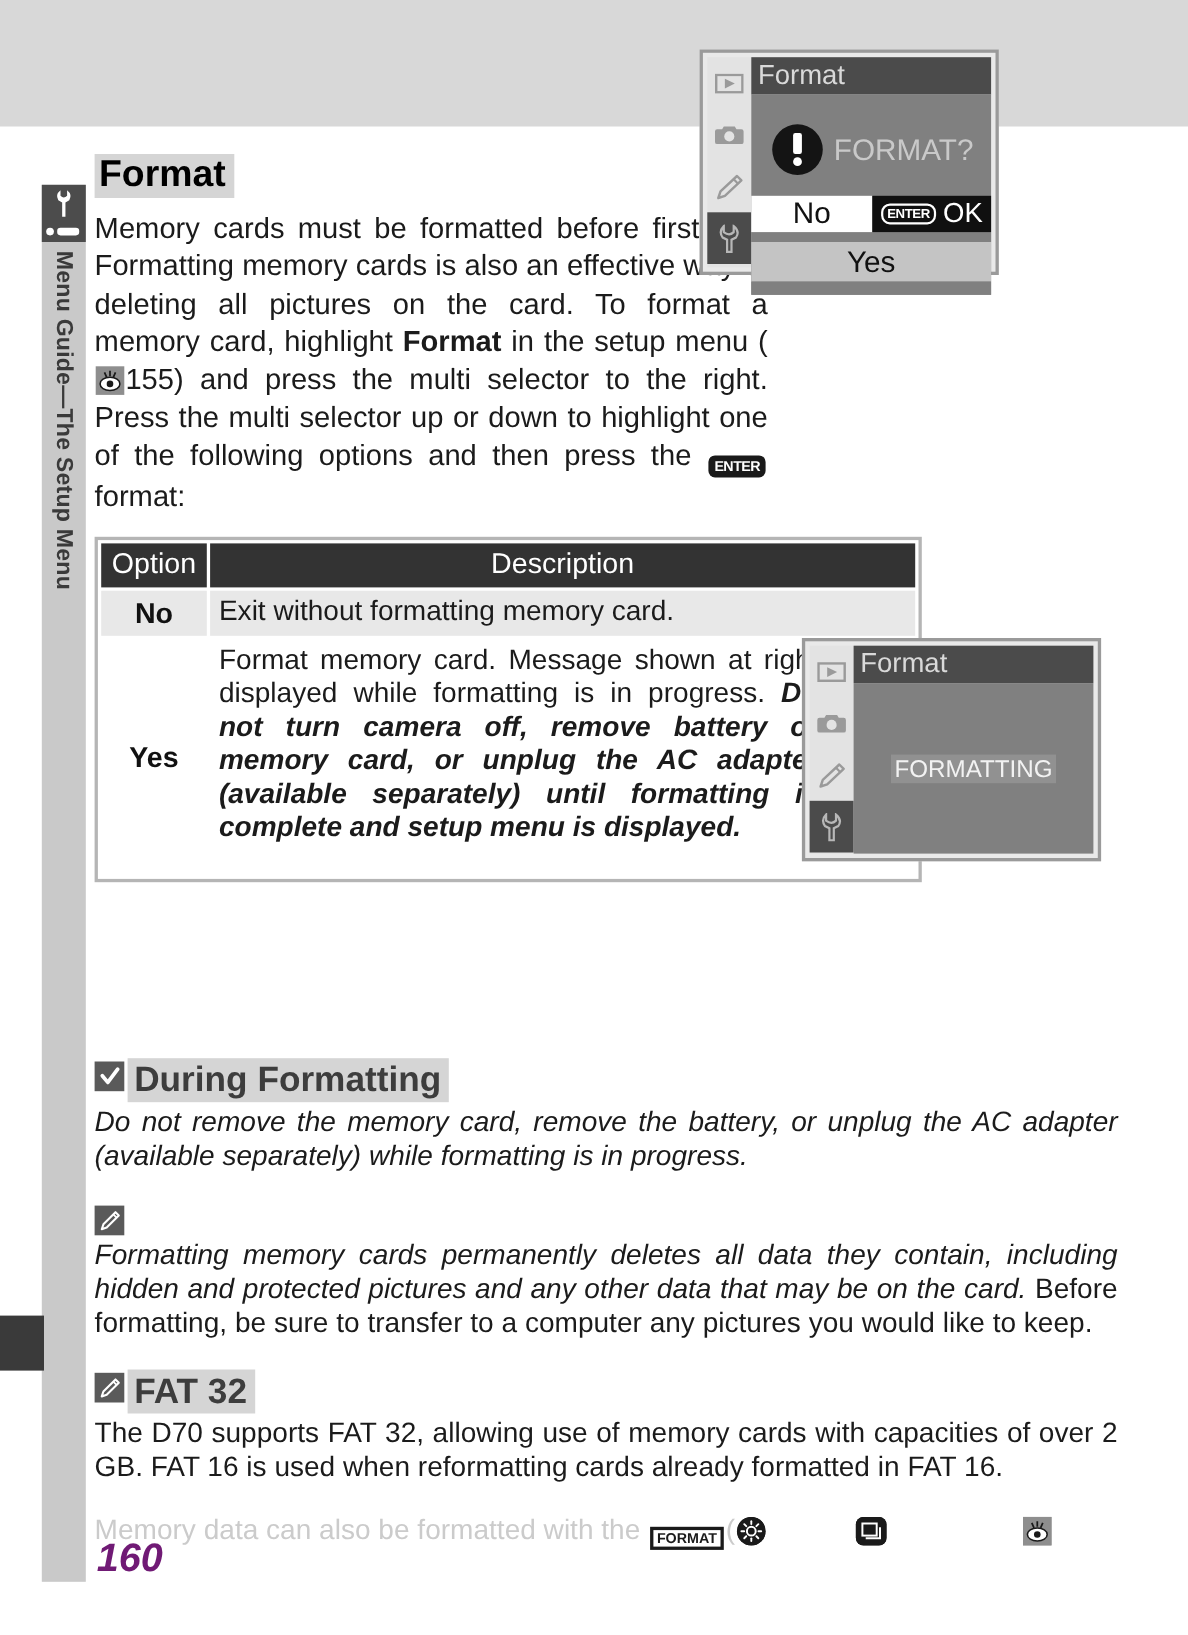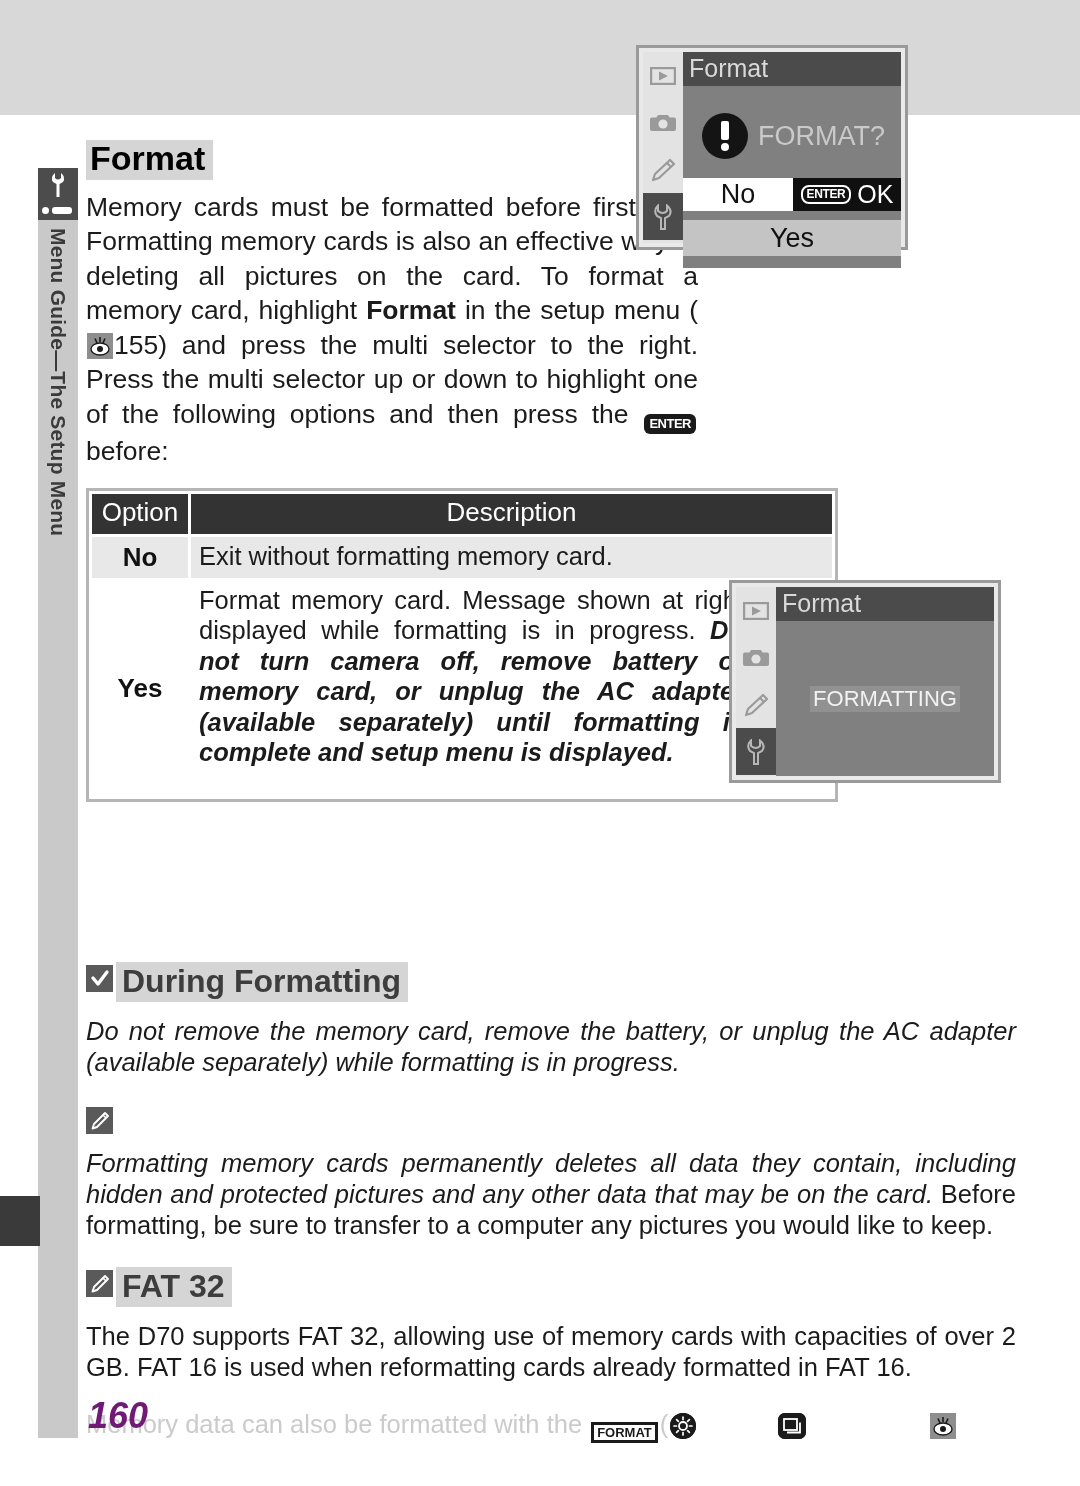--- a/index.html
+++ b/index.html
@@ -163,21 +163,21 @@
   .note-ico {
     width:27px; height:27px; background:#5a5a5a; flex:none;
     display:flex; align-items:center; justify-content:center; margin-top:3px;
   }
   .note-title {
     font-size:32px; font-weight:bold; color:#3d3d3d;
     background:#d5d5d5; padding:2px 7px 3px 6px; line-height:1.1;
     margin-left:3px;
   }
   .note-body {
-    font-size:25.5px; line-height:31px; color:#1b1b1b; margin-top:14px;
+    font-size:25.5px; line-height:31px; color:#1b1b1b; margin-top:3px;
     text-align:justify; width:930px;
   }
   .note-body.ital { font-style:italic; }
   .faded { color:#cbcbcb; }
 
   .pagenum {
     position:absolute; left:88px; top:1395px;
     font-size:36px; font-weight:bold; font-style:italic; color:#701a75;
   }
 
@@ -225,21 +225,21 @@
   <div class="content">
 
     <h1 class="title">Format</h1>
 
     <p class="body"><span>Memory cards must be formatted before first use. Formatting memory cards is also an effective way of deleting all pictures on the card.  To format a memory card, highlight </span><b>Format</b><span> in the setup menu (</span><span class="chip-eye"><svg width="26" height="26" viewBox="0 0 26 26">
             <g fill="#1a1a1a">
               <path d="M13 4 L13 9 M8 5.5 L10 10 M18 5.5 L16 10" stroke="#1a1a1a" stroke-width="1.6" fill="none"></path>
             </g>
             <ellipse cx="13" cy="16" rx="9" ry="6" fill="#fff" stroke="#1a1a1a" stroke-width="1.4"></ellipse>
             <circle cx="13" cy="16" r="3" fill="#1a1a1a"></circle>
-          </svg></span><span>155</span><span>) and press the multi selector to the right.  Press the multi selector up or down to highlight one of the following options and then press the </span><span class="chip-enter">ENTER</span><span> before:</span></p>
+          </svg></span><span>155</span><span>) and press the multi selector to the right.  Press the multi selector up or down to highlight one of the following options and then press the </span><span class="chip-enter">ENTER</span><span> format:</span></p>
 
     
     <table class="opt">
       <tbody>
           <tr>
         <th class="c1">Option</th>
         <th>Description</th>
       </tr>
       <tr class="r-no">
         <td class="k">No</td>

